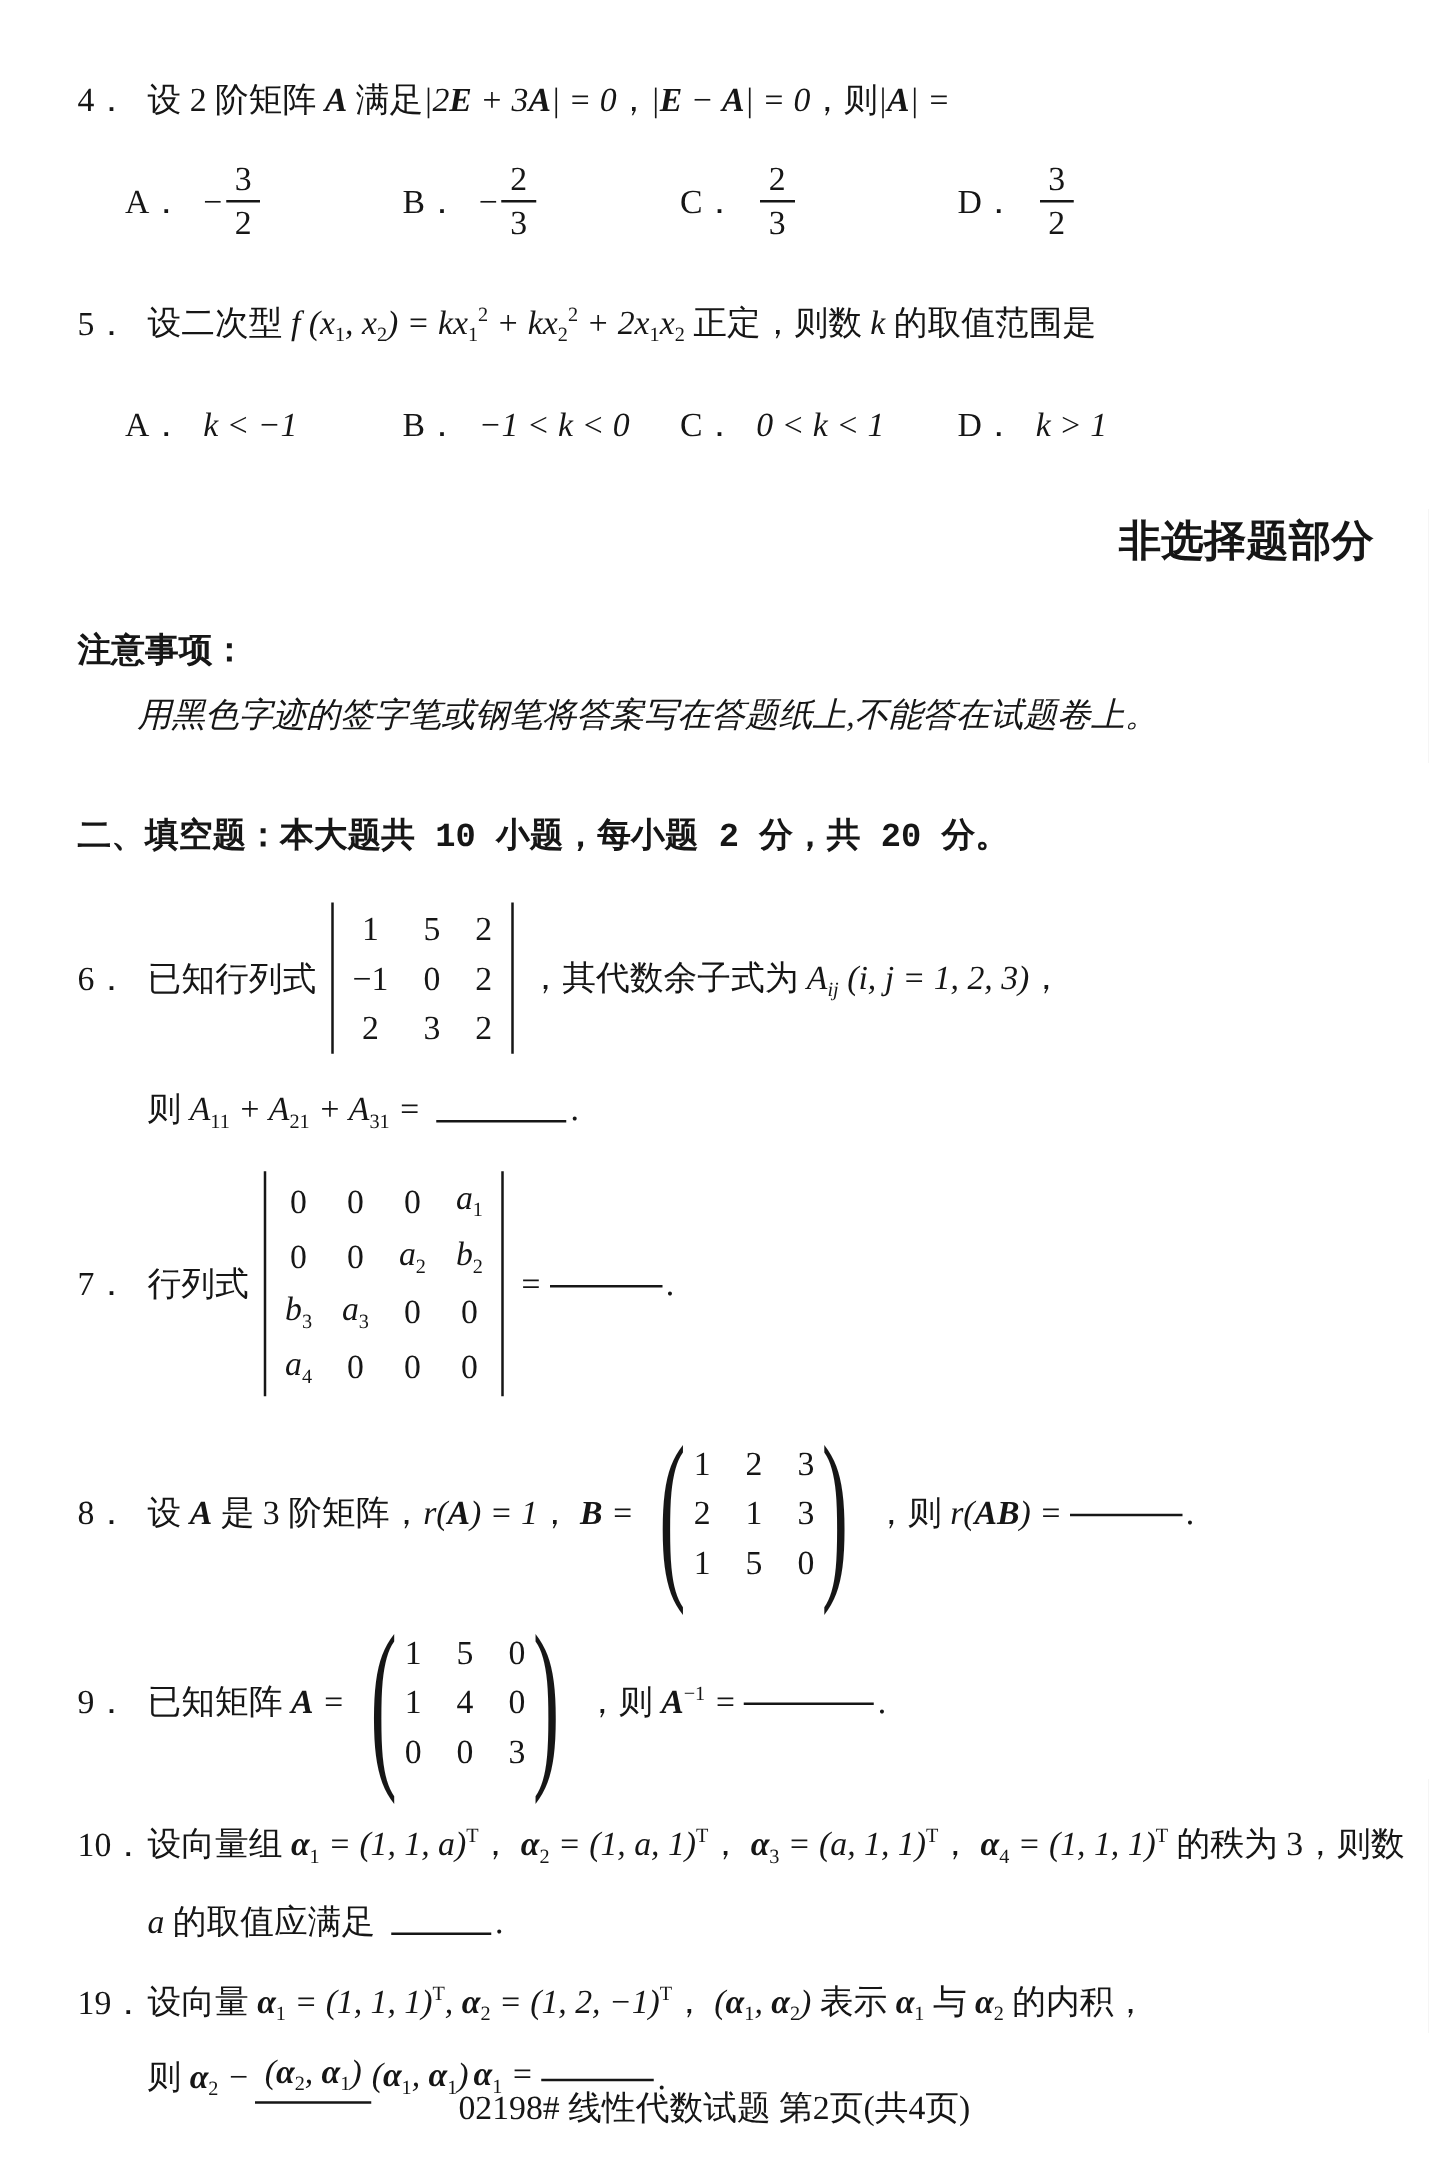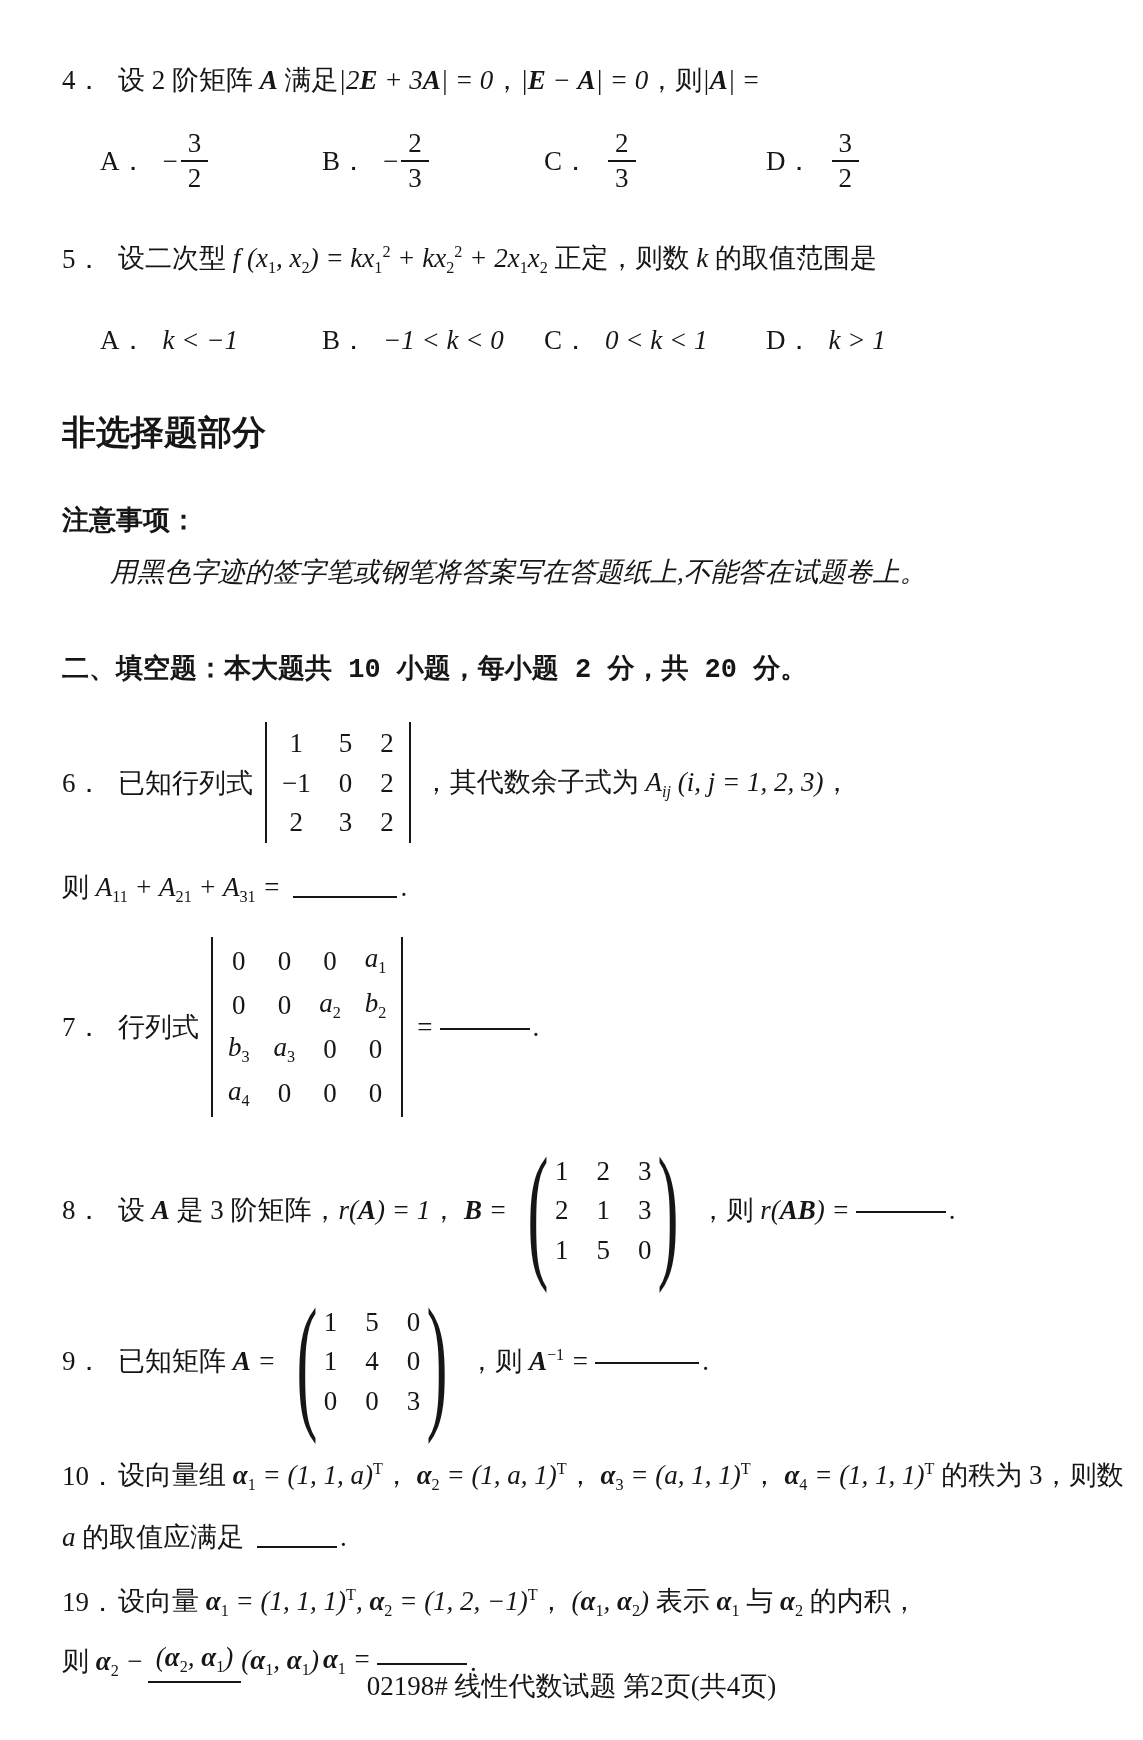--- a/index.html
+++ b/index.html
@@ -15,34 +15,34 @@
   .n   { font-family:"Liberation Serif",serif; }
   .m   { font-family:"Liberation Serif",serif; font-style:italic; }
   .mb  { font-family:"Liberation Serif",serif; font-style:italic; font-weight:bold; }
   .sub { font-size:0.60em; vertical-align:-0.38em; }
   .subi{ font-size:0.60em; vertical-align:-0.38em; font-style:italic; }
   .sup { font-size:0.60em; vertical-align:0.62em; }
 
   .qrow { display:flex; align-items:center; }
   .qnum { flex:none; width:56px; }
   .qtext { white-space:nowrap; }
-  .qcont { }
+  .qcont { margin-left:56px; }
 
   
   .opts { display:flex; align-items:center; margin-left:38px; }
   .opt  { width:222px; display:flex; align-items:center; }
   .opt:last-child { width:auto; }
   .olabel { margin-right:16px; }
   .fsign { font-family:"Liberation Serif",serif; margin-right:3px; }
   .fstack { display:inline-flex; flex-direction:column; align-items:center; line-height:1.15; }
   .fnum { border-bottom:2px solid #161616; padding:0 7px 1px; }
   .fden { padding-top:1px; }
 
   
-  .sec-title { text-align:left; font-family:"Liberation Sans","DejaVu Sans",sans-serif;
+  .sec-title { text-align:right; font-family:"Liberation Sans","DejaVu Sans",sans-serif;
     font-weight:700; font-size:34px; margin:0; }
   .hbold { font-family:"Liberation Sans","DejaVu Sans",sans-serif; font-weight:700; }
   .notes-body { margin-left:48px;font-style:italic; }
 
   
   .mgrid { display:grid; justify-items:center; align-items:center;
     column-gap:28px; row-gap:11px; line-height:1.05; }
   .c3 { grid-template-columns:repeat(3,auto); }
   .c4 { grid-template-columns:repeat(4,auto); column-gap:24px; }
   .det { display:inline-flex; align-items:center;

